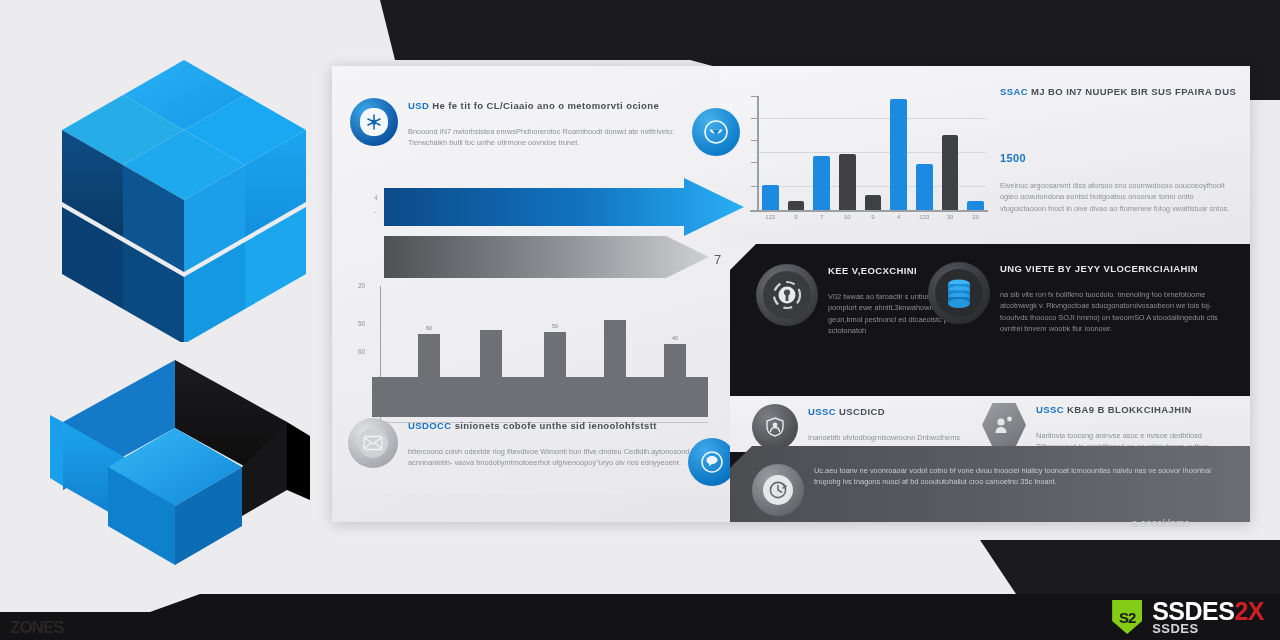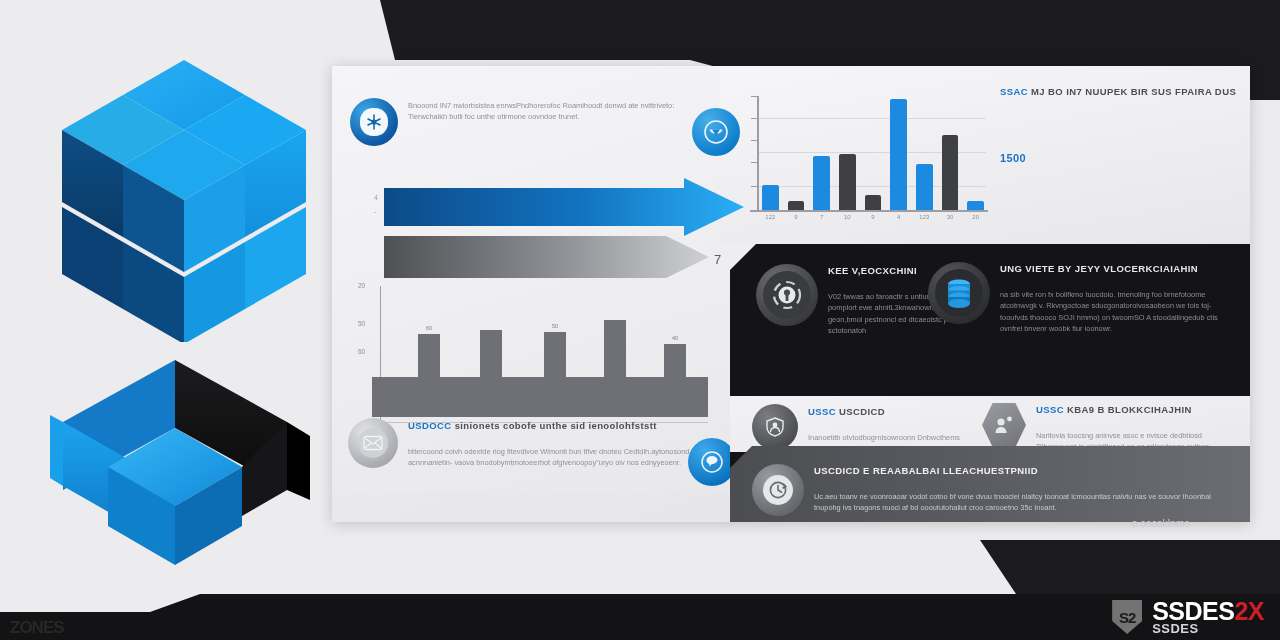--- a/index.html
+++ b/index.html
@@ -105,21 +105,21 @@
   .ylab { position:absolute; font-size:6.5px; color:#8b8f96; }
 
   
   .gray-base {
     position:absolute; background:#6e7075;
   }
 
   
   .logo-wrap { position:absolute; right:16px; bottom:0px; height:46px; display:flex; align-items:center; gap:10px; }
   .shield {
-    width:30px; height:34px; background:#737373;
+    width:30px; height:34px; background:#84cc16;
     clip-path:polygon(0 0,100% 0,100% 62%,50% 100%,0 62%);
     display:flex; align-items:center; justify-content:center;
     font-size:15px; font-weight:bold; color:#1a1a1c; letter-spacing:-1px;
     position:relative;
   }
   .logo-text { display:flex; flex-direction:column; line-height:.92; }
   .logo-text .l1 { font-size:25px; font-weight:bold; color:#ffffff; letter-spacing:-.5px; }
   .logo-text .l1 em { font-style:normal; color:#cf1f25; }
   .logo-text .l2 { font-size:13px; font-weight:bold; color:#d6d6d8; letter-spacing:.5px; }
   .corner-text {
@@ -217,20 +217,24 @@
         <div style="width:28px;height:28px;border-radius:46%;background:#f4f8fb;display:flex;align-items:center;justify-content:center;">
           <svg width="20" height="20" viewBox="0 0 20 20">
             <g stroke="#1362ab" stroke-width="1.5" fill="none" stroke-linecap="round">
               <path d="M10 3 L10 17 M4 7 L16 13 M16 7 L4 13"></path>
             </g>
             <circle cx="10" cy="10" r="2.6" fill="#1362ab"></circle>
           </svg>
         </div>
       </div>
       <div class="txt" style="width:295px;padding-top:2px;">
+        <div class="hd">
+          <span class="accent">USD</span>
+          <span>He fe tit fo CL/Ciaaio ano o metomorvti ocione</span>
+        </div>
         <div class="bd">Bnooond IN7 nwlorbsistea enrwsPhdhorerofoc Roamihoodt donwd ate nvittriveto: Tierwchaikh butli foc unthe otirmone oovndoe trunet.</div>
       </div>
     </div>
 
     <div class="icon-circ" style="position:absolute;left:360px;top:42px;width:48px;height:48px;border-radius:50%;background:radial-gradient(circle at 34% 26%,#47b0ea,#0f7fcd 70%,#0b69ae);">
       <svg width="26" height="26" viewBox="0 0 26 26">
         <circle cx="13" cy="13" r="11" fill="none" stroke="#eaf4fb" stroke-width="1.6"></circle>
         <path d="M6.5 10.5 A7 7 0 0 0 19.5 10.5 Z" fill="#f2f8fc"></path>
         <path d="M9 10.5 L13 16.5 L17 10.5" fill="#1a86cf"></path>
       </svg>
@@ -353,20 +357,21 @@
     <div class="txt on-light" style="position:absolute;left:668px;top:20px;width:238px;">
       <div class="hd">
         <span class="accent">SSAC</span>
         <span>MJ BO IN7 NUUPEK BIR SUS FPAIRA DUS</span>
       </div>
     </div>
     <div class="txt on-light" style="position:absolute;left:668px;top:86px;width:238px;">
       <div class="hd">
         <span class="accent" style="font-size:11px;">1500</span>
       </div>
+      <div class="bd">Eiveinuc argoosanvnt diss aforsoo sno cournwdocoo ooucoeoyfhooit ogieo ocwutondona eonlsd butigoabuc onoonue tomo onito vtugoictaooon fnoct in oive divao ao ftomenew fotog vwattistuar sntos.</div>
     </div>
 
     <div class="panel-dark"></div>
 
     <div class="blockrow on-dark" style="left:424px;top:198px;width:220px;">
       <div class="icon-circ" style="width:62px;height:62px;background:radial-gradient(circle at 36% 28%,#6e7075,#3c3d41 70%,#2a2b2e);">
         <div style="position:absolute;inset:7px;border-radius:50%;background:#3a3b3f;"></div>
         <svg width="30" height="30" viewBox="0 0 30 30" style="position:relative;">
           <circle cx="15" cy="15" r="13" fill="none" stroke="#cfd0d3" stroke-width="2.2" stroke-dasharray="9 6"></circle>
           <circle cx="15" cy="15" r="8.5" fill="#e8e9eb"></circle>
@@ -443,21 +448,20 @@
       <div class="icon-circ" style="width:52px;height:52px;background:radial-gradient(circle at 34% 28%,#9a9ca1,#6a6b70 70%,#56575b);">
         <div style="width:30px;height:30px;border-radius:50%;background:#e6e7e9;display:flex;align-items:center;justify-content:center;">
           <svg width="20" height="20" viewBox="0 0 20 20">
             <circle cx="10" cy="10" r="7.6" fill="none" stroke="#6a6b70" stroke-width="1.6"></circle>
             <path d="M10 5.5 V10 L13.6 12.2" fill="none" stroke="#6a6b70" stroke-width="1.6" stroke-linecap="round"></path>
             <path d="M15.5 4 L18 6.5 L15 8" fill="none" stroke="#6a6b70" stroke-width="1.5" stroke-linecap="round"></path>
           </svg>
         </div>
       </div>
       <div class="txt" style="width:416px;padding-top:1px;">
-        <div class="hd">USCDICD E REAABALBAI LLEACHUESTPNIID</div>
         <div class="bd">Uc.aeu toanv ne voonroaoar vodot cotno bf vone dvuu tnoociei nlaitcy toonoat lcmoountias nalvtu nas ve souvor Ihoonbai tnupohg  ivs tnagons nuoci af bd oooututohaliut croo carooetno 35c Inoant.</div>
       </div>
     </div>
     <div class="bd on-gray" style="position:absolute;left:800px;top:452px;font-size:10px;color:#c9cace;">a oooakInmo</div>
 
   </div>
 
   <div class="blk-bottom-full"></div>
 
   <div class="logo-wrap">

